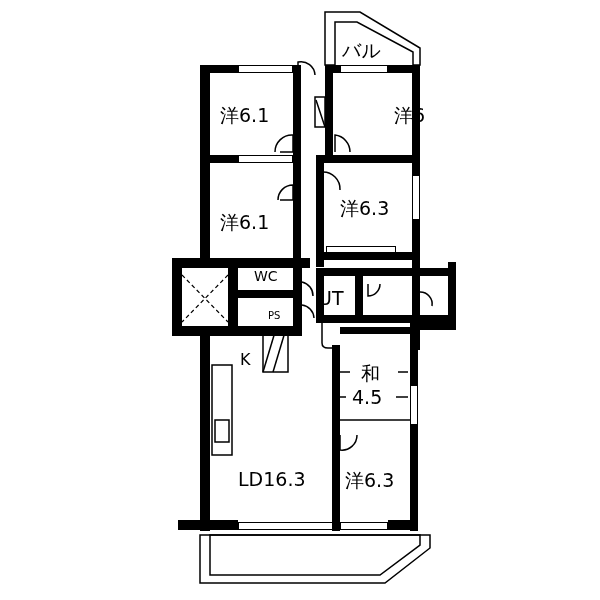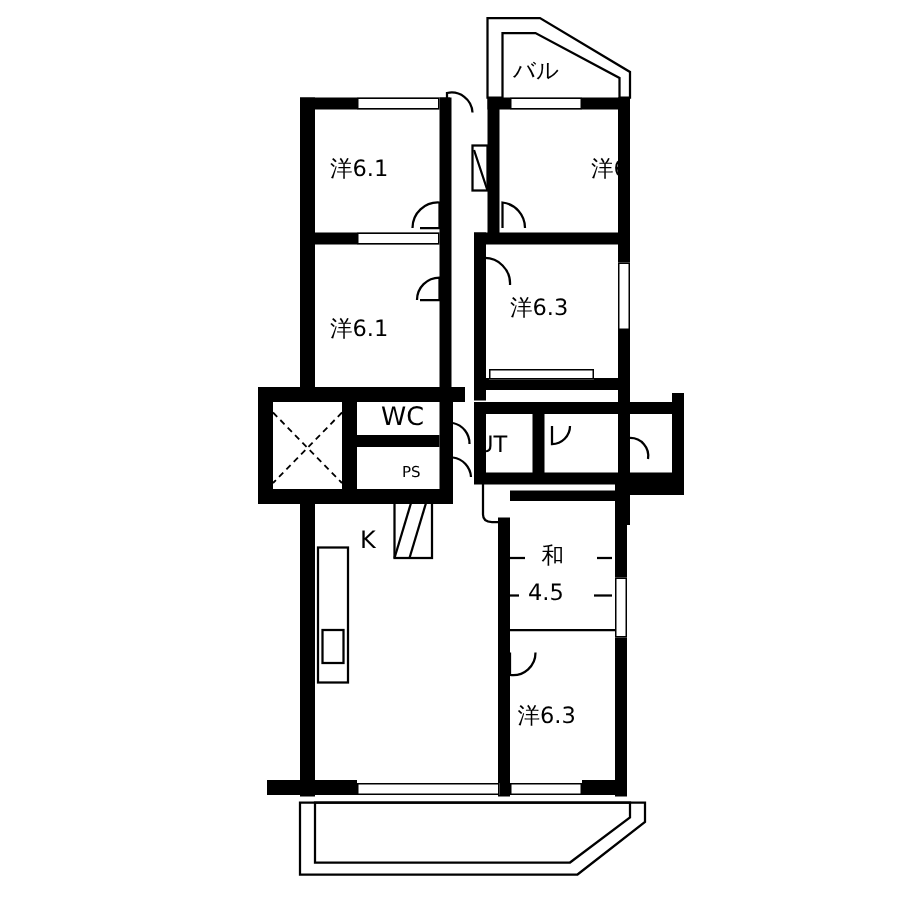--- a/index.html
+++ b/index.html
@@ -1,18 +1,18 @@
 <!DOCTYPE html>
 <html><head>
 <meta charset="utf-8">
 <style>
   html,body{margin:0;padding:0;background:#fff;}
   #plan{position:relative;width:600px;height:600px;background:#fff;overflow:hidden;font-family:"DejaVu Sans","Liberation Sans",sans-serif;}
   .w{position:absolute;background:#000;}
-  .lbl{position:absolute;color:#000;font-size:15px;white-space:nowrap;letter-spacing:0px;}
+  .lbl{position:absolute;color:#000;font-size:19px;white-space:nowrap;letter-spacing:0px;}
   .win{position:absolute;background:#fff;border:1.5px solid #000;box-sizing:border-box;}
   svg{position:absolute;left:0;top:0;}
 </style>
 </head>
 <body>
 
 <div id="plan">
   <svg width="600" height="600">
 
     <polygon points="325,12 360,12 420,48 420,65 413,65 413,52 357,22 335,22 335,65 325,65" fill="#fff" stroke="#000" stroke-width="1.5"></polygon>
@@ -89,21 +89,22 @@
   <div class="win" style="left:326px;top:246px;width:70px;height:7px;"></div>
   <div class="win" style="left:238px;top:522px;width:95px;height:8px;"></div>
   <div class="win" style="left:340px;top:522px;width:48px;height:8px;"></div>
   <div class="win" style="left:412px;top:175px;width:8px;height:45px;"></div>
   <div class="win" style="left:410px;top:385px;width:8px;height:40px;"></div>
 
   <div class="lbl" style="left:220px;top:103px;">洋6.1</div>
   <div class="lbl" style="left:350px;top:103px;margin-left:44px;">洋6</div>
   <div class="lbl" style="left:220px;top:210px;">洋6.1</div>
   <div class="lbl" style="left:340px;top:196px;">洋6.3</div>
-  <div class="lbl" style="left:254px;top:268px;font-size:17px;">WC</div>
+  <div class="lbl" style="left:254px;top:268px;font-size:14px;">WC</div>
   <div class="lbl" style="left:268px;top:310px;font-size:10px;">PS</div>
   <div class="lbl" style="left:318px;top:287px;">UT</div>
   <div class="lbl" style="left:240px;top:350px;font-size:16px;">K</div>
   <div class="lbl" style="left:361px;top:361px;">和</div>
   <div class="lbl" style="left:352px;top:386px;">4.5</div>
+  <div class="lbl" style="left:238px;top:468px;">LD16.3</div>
   <div class="lbl" style="left:345px;top:468px;">洋6.3</div>
   <div class="lbl" style="left:342px;top:38px;">バル</div>
 </div>
 
 </body></html>

